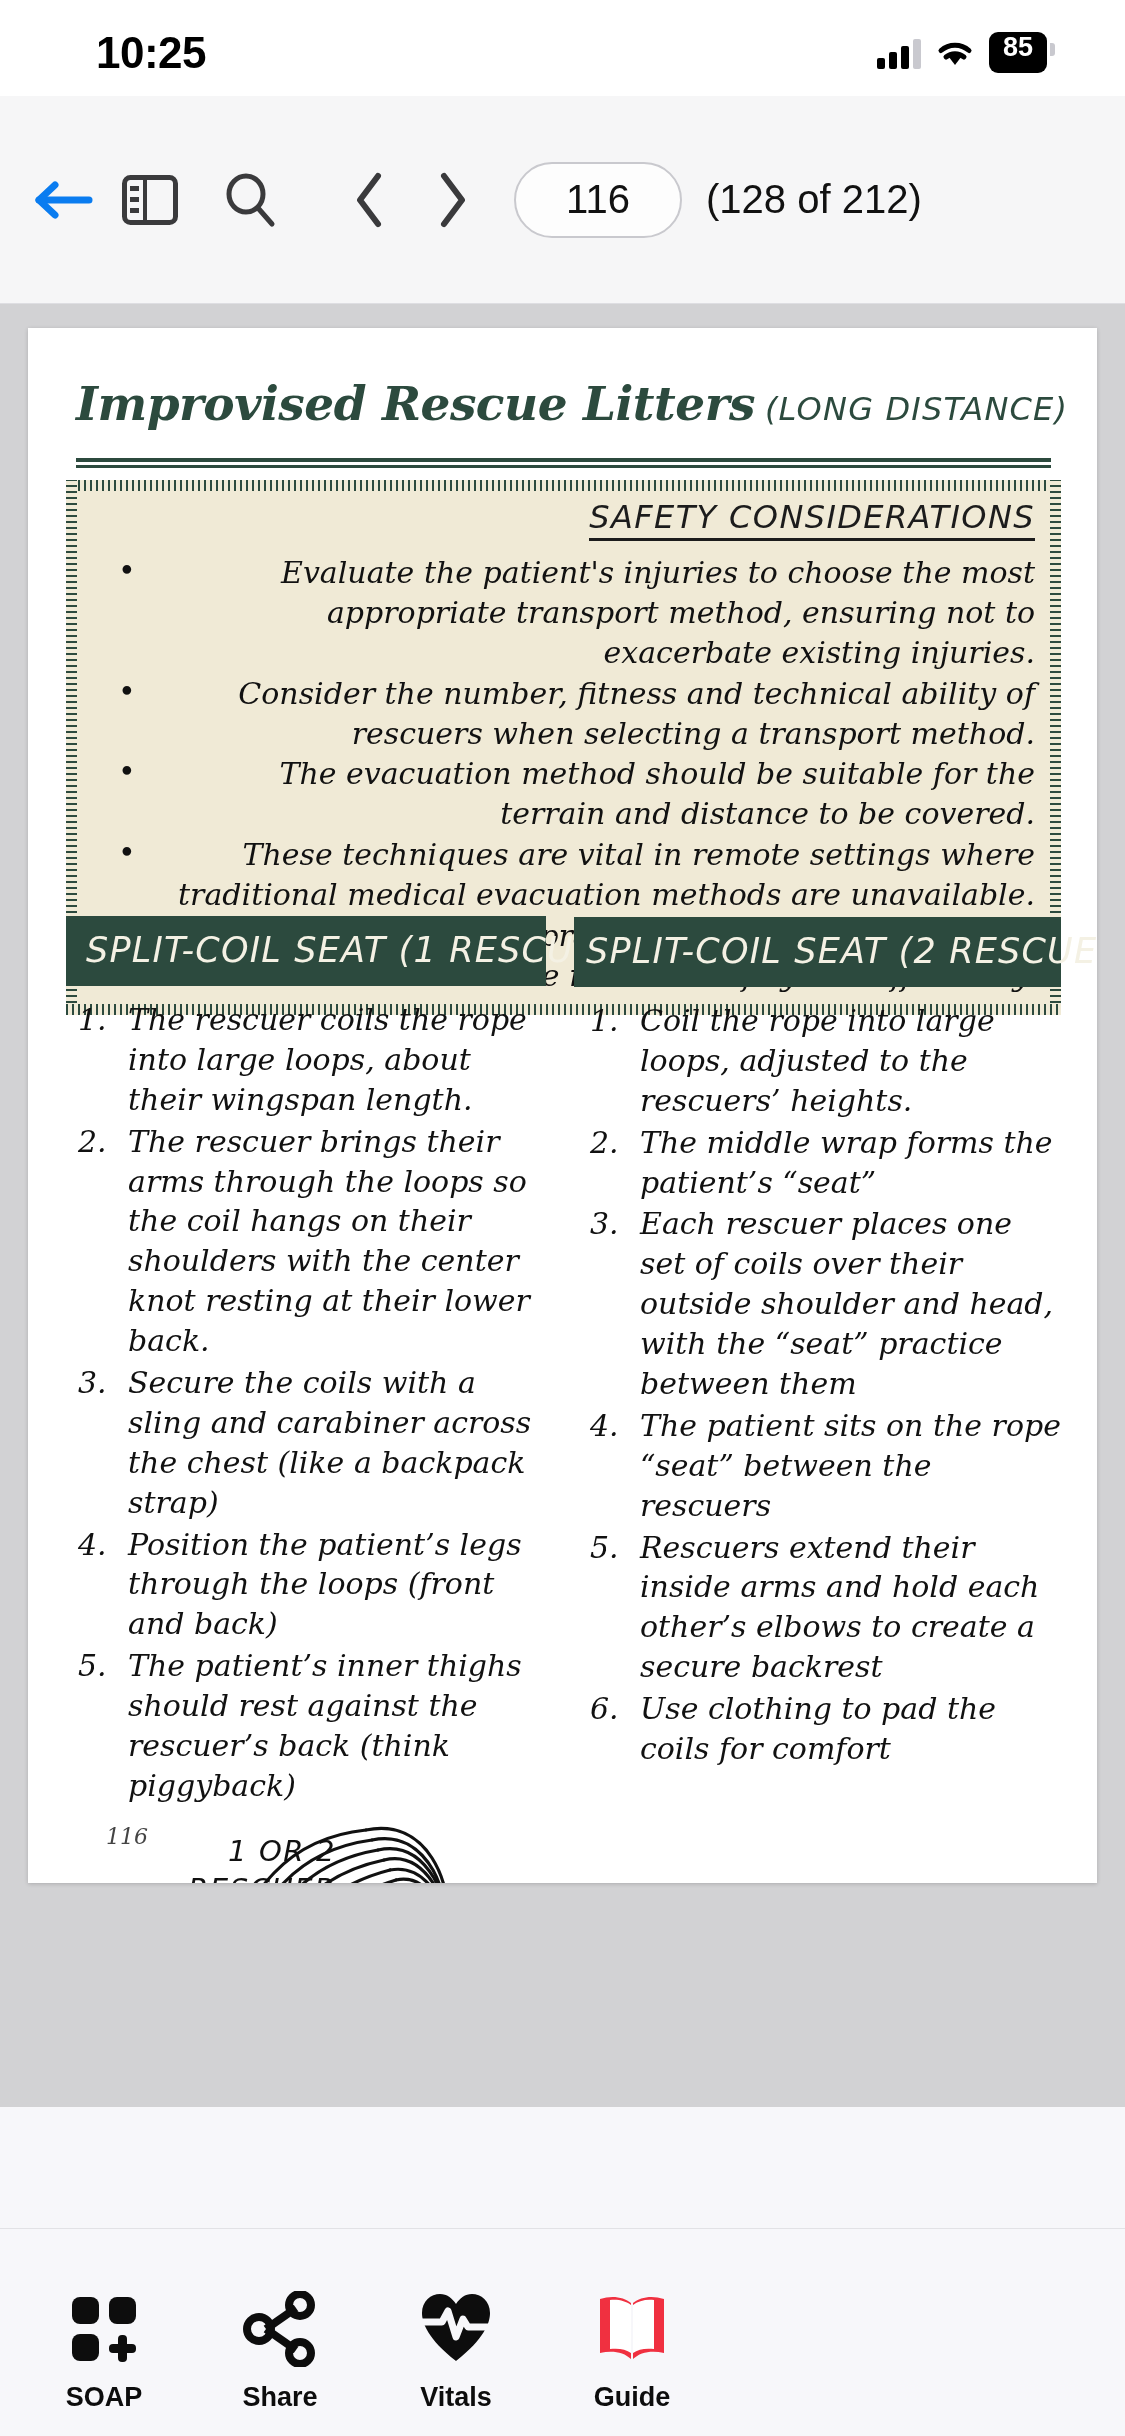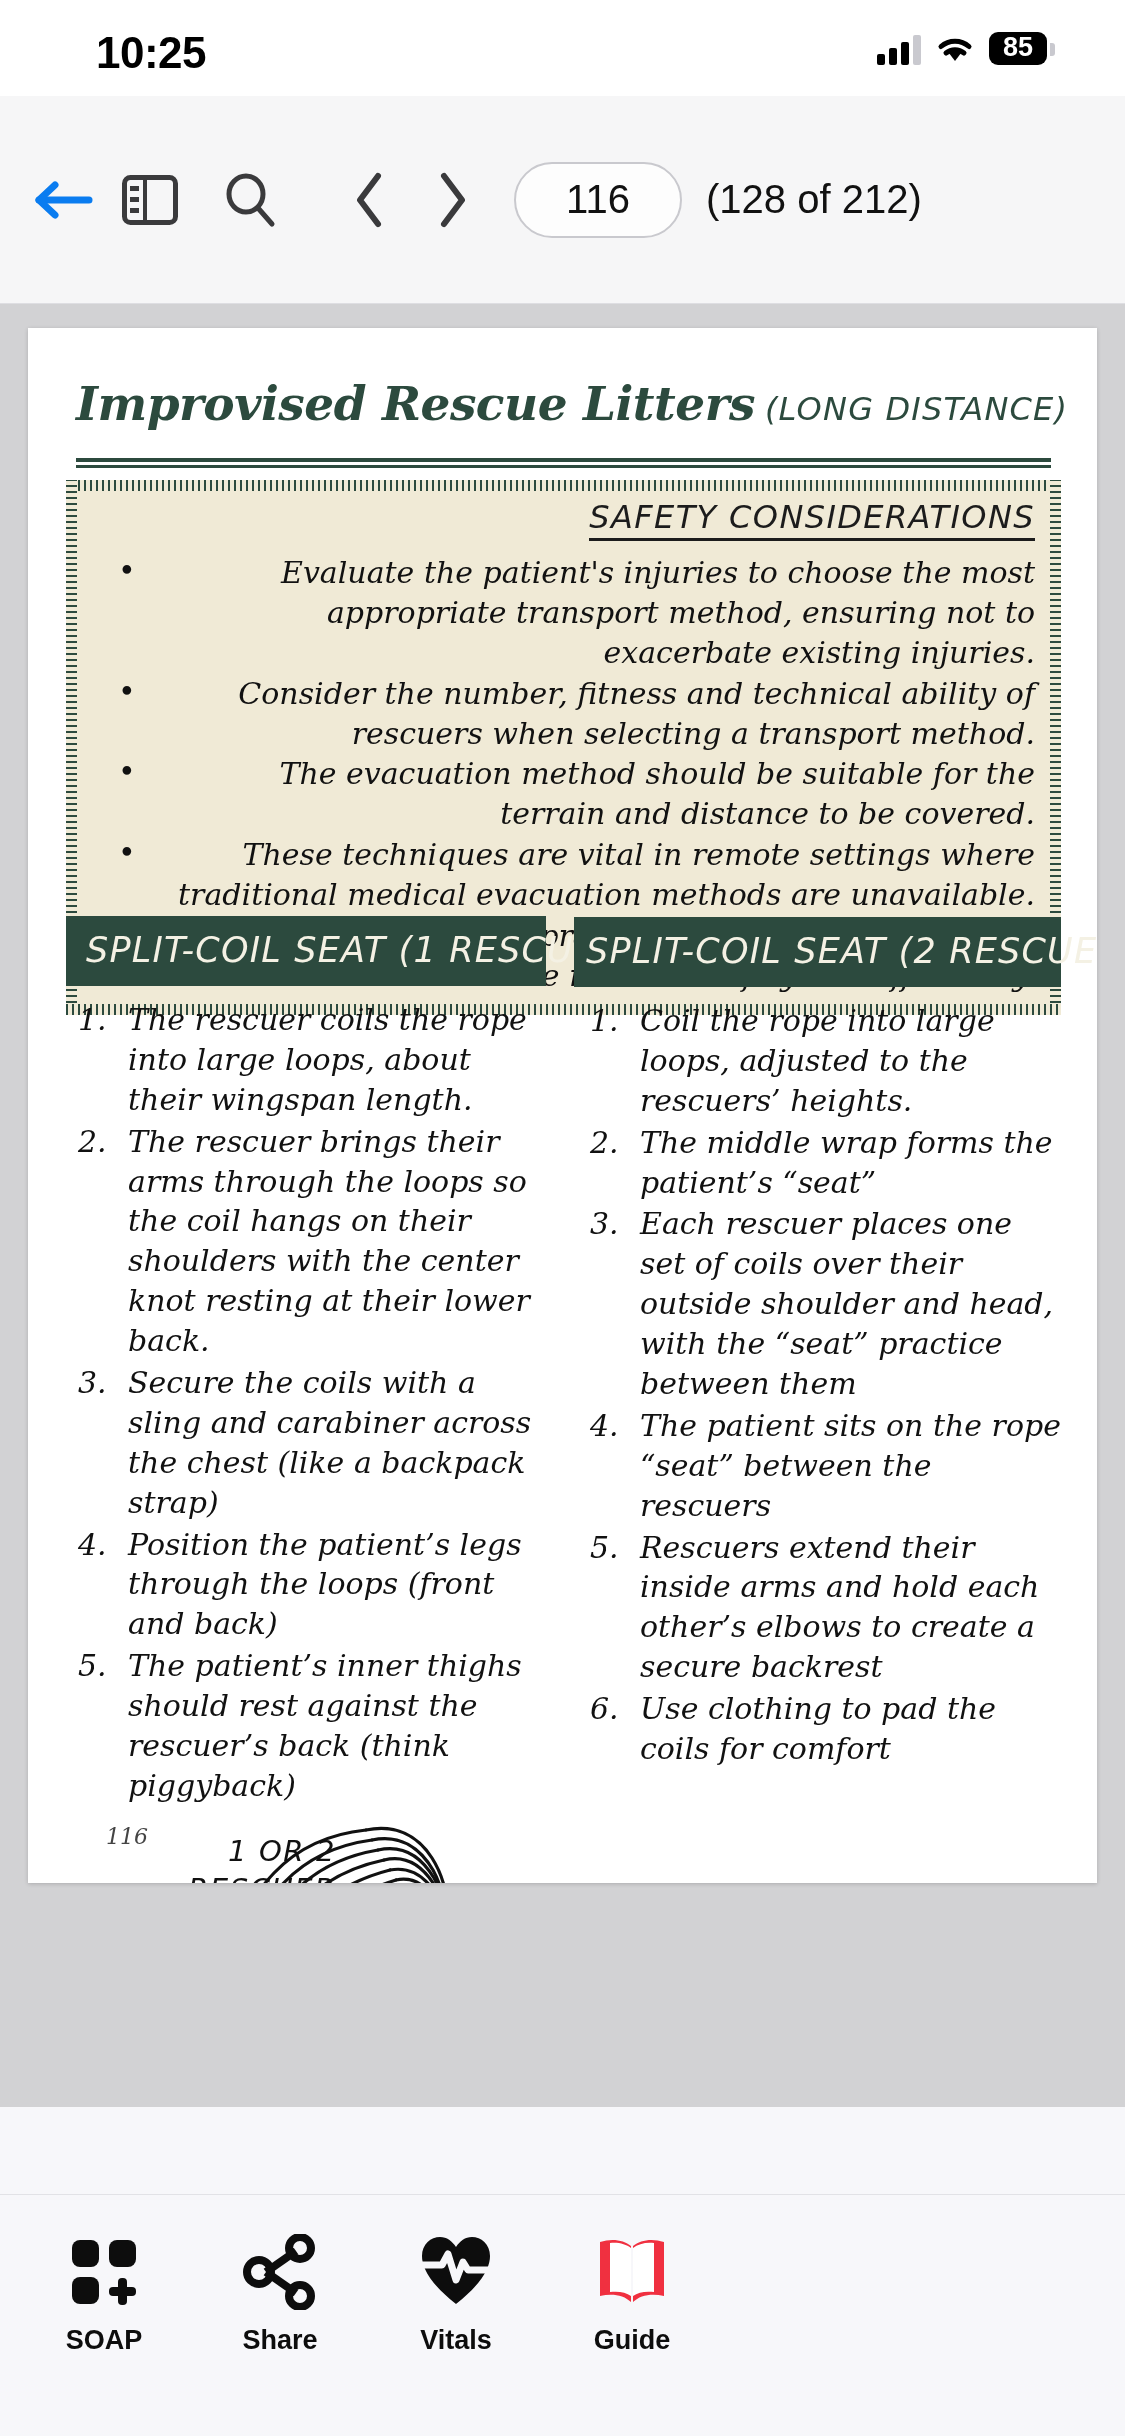--- a/index.html
+++ b/index.html
@@ -30,21 +30,21 @@
   .sig { display: flex; align-items: flex-end; gap: 4px; height: 32px; }
   .sig i { display: block; width: 8px; background: #000; border-radius: 2px; }
   .sig i:nth-child(1) { height: 11px; }
   .sig i:nth-child(2) { height: 17px; }
   .sig i:nth-child(3) { height: 23px; }
   .sig i:nth-child(4) { height: 30px; background: #c9c9cf; }
   .wifi { position: relative; width: 40px; height: 30px; }
   .wifi svg { display: block; }
   .batt {
     background: #000; color: #fff; border-radius: 9px;
-    font-size: 27px; font-weight: bold; padding: 2px 9px 4px 9px;
+    font-size: 27px; font-weight: bold; padding: 2px 9px 12px 9px;
     line-height: 1; min-width: 58px; text-align: center;
     position: relative;
   }
   .batt::after {
     content: ""; position: absolute; right: -8px; top: 11px;
     width: 5px; height: 13px; border-radius: 0 3px 3px 0; background: #c9c9cf;
   }
 
   
   .toolbar {
@@ -186,23 +186,23 @@
   }
   .label-left { left: 40px; top: 44px; width: 230px; text-align: right; }
 
   .folio {
     position: absolute; left: 78px; bottom: 34px;
     font-family: "DejaVu Serif", serif; font-size: 22px; color: #444;
   }
 
   
   .tabbar {
-    position: absolute; left: 0; bottom: 0; width: 1125px; height: 242px;
+    position: absolute; left: 0; bottom: 0; width: 1125px; height: 208px;
     background: #f7f7fa; border-top: 1px solid #e2e2e6;
-    display: flex; align-items: flex-start; padding-top: 34px;
+    display: flex; align-items: center; padding-top: 34px;
   }
   .tab {
     width: 176px; margin-left: 0; display: flex; flex-direction: column;
     align-items: center; cursor: pointer;
   }
   .tab:nth-child(1) { margin-left: 16px; }
   .tab-ico { height: 86px; display: flex; align-items: center; justify-content: center; }
   .tab-lab {
     margin-top: 10px; font-size: 27px; font-weight: bold; color: #0d0d0d;
     font-family: "Liberation Sans", sans-serif;

